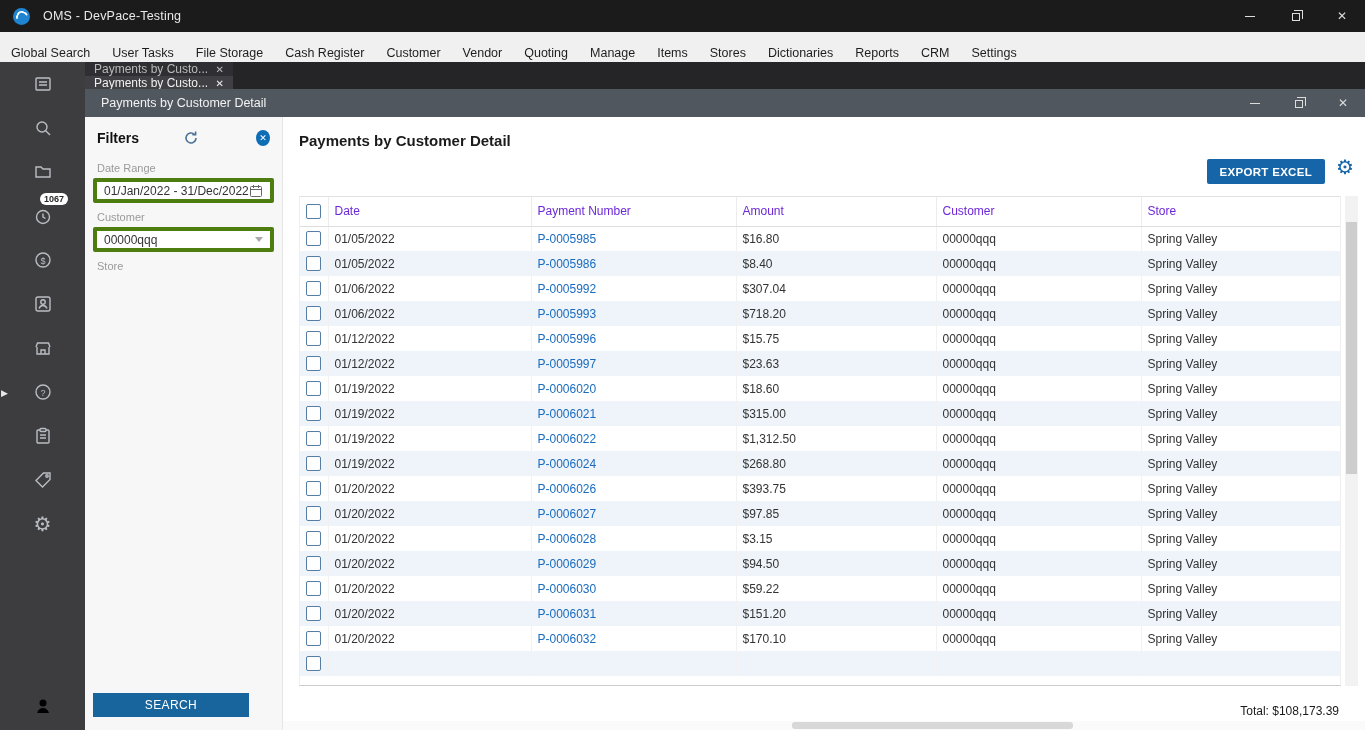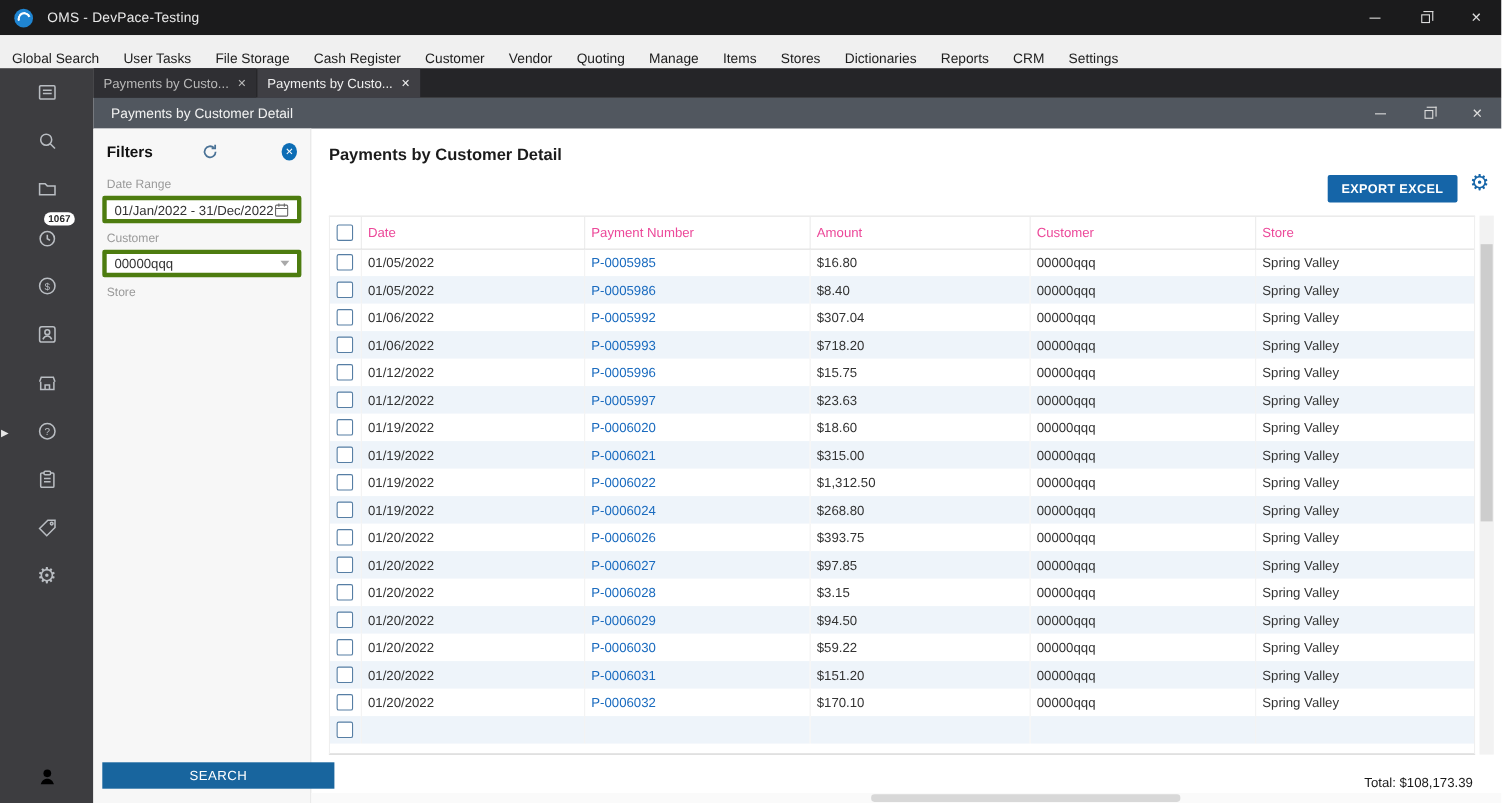--- a/index.html
+++ b/index.html
@@ -26,21 +26,21 @@
   
   .sidebar { position:absolute; left:0; top:62px; width:85px; height:668px; background:#3d3d40; }
   .side-item { width:85px; height:44px; display:flex; align-items:center; justify-content:center; position:relative; cursor:pointer; }
   .side-item svg { stroke:#b9bdc2; fill:none; stroke-width:1.4; }
   .side-glyph { color:#b9bdc2; font-size:20px; line-height:1; }
   .badge { position:absolute; right:17px; top:-1px; background:#fff; color:#2a2a2a; font-size:9px; font-weight:bold; padding:1px 4px; border-radius:7px; z-index:2; }
   .sidebar-bottom { position:absolute; bottom:2px; left:0; width:85px; height:44px; display:flex; align-items:center; justify-content:center; }
   .flyout-arrow { position:absolute; left:1px; top:326px; color:#e8e8e8; font-size:9px; cursor:pointer; }
 
   
-  .tabstrip { position:absolute; left:85px; top:62px; width:1280px; height:27px; background:#252528; display:flex; }
+  .tabstrip { position:absolute; left:85px; top:62px; width:1280px; height:27px; background:#252528; display:flex;flex-direction:column; }
   .tab { width:148px; display:flex; align-items:center; padding:0 9px; font-size:12px; color:#b9b9b9; background:#2f2f33; margin-right:1px; cursor:pointer; flex:none; }
   .tab.active { background:#3f3f44; color:#f0f0f0; }
   .tab-label { flex:1; white-space:nowrap; overflow:hidden; }
   .tab-close { font-size:10px; margin-left:6px; }
 
   
   .inner-titlebar { position:absolute; left:85px; top:89px; width:1280px; height:28px; background:#51575f; display:flex; align-items:center; color:#f2f2f2; }
   .inner-title { margin-left:16px; font-size:12.5px; }
   .inner-controls { margin-left:auto; display:flex; height:100%; }
   .inner-btn { width:44px; height:100%; display:flex; align-items:center; justify-content:center; cursor:default; }
@@ -52,31 +52,31 @@
   .filters-head { display:flex; align-items:center; padding:13px 12px 8px 12px;gap:44px; }
   .filters-title { font-size:14px; font-weight:bold; color:#111; flex:1; }
   .icon-refresh { margin-right:13px; cursor:pointer; display:flex; }
   .icon-clear { width:16px; height:16px; border-radius:50%; background:#0d6db5; color:#fff; font-size:9px; display:flex; align-items:center; justify-content:center; cursor:pointer; }
   .field { margin:0 8px 6px 8px; }
   .field-label { font-size:11px; color:#9a9a9a; margin:8px 0 4px 4px; }
   .field-box { height:25px; background:#fff; border:4px solid #4d7c0f; border-radius:2px; display:flex; align-items:center; padding:0 7px; font-size:12px; color:#333; cursor:pointer; }
   .field-box .grow { flex:1; white-space:nowrap; overflow:hidden; }
   .placeholder { color:#b9b9b9; }
   .caret { width:0; height:0; border-left:4px solid transparent; border-right:4px solid transparent; border-top:5px solid #a9a9a9; flex:none; }
-  .search-btn { position:absolute; left:8px; bottom:13px; width:211px; height:24px; background:#18659e; color:#fff; font-size:12px; display:flex; align-items:center; justify-content:center; letter-spacing:.4px; border:none; cursor:pointer; }
+  .search-btn { position:absolute; left:8px; bottom:13px; width:156px; height:24px; background:#18659e; color:#fff; font-size:12px; display:flex; align-items:center; justify-content:center; letter-spacing:.4px; border:none; cursor:pointer; }
 
   
   .main { position:absolute; left:198px; top:0; right:0; height:100%; }
   .main-title { position:absolute; left:16px; top:15px; font-size:15px; font-weight:bold; color:#1b1b1b; }
   .export-btn { position:absolute; right:40px; top:42px; height:25px; padding:0 13px; background:#1565a8; color:#fff; font-size:11.5px; font-weight:600; display:flex; align-items:center; border:none; border-radius:2px; letter-spacing:.3px; cursor:pointer; }
   .gear-main { position:absolute; right:11px; top:40px; color:#1565a8; font-size:20px; line-height:1; cursor:pointer; }
 
   .table-wrap { position:absolute; left:16px; top:79px; width:1042px; height:490px; overflow:hidden; border-top:1px solid #e2e2e2; border-left:1px solid #efefef; border-right:1px solid #efefef; border-bottom:1px solid #cccccc; }
   table { border-collapse:collapse; width:100%; table-layout:fixed; }
-  th { height:29px; font-size:12px; font-weight:normal; color:#ec4899; text-align:left; padding:0 6px; border-bottom:1px solid #dedede; border-right:1px solid #ececec; background:#fff; }
+  th { height:29px; font-size:12px; font-weight:normal; color:#6d28d9; text-align:left; padding:0 6px; border-bottom:1px solid #dedede; border-right:1px solid #ececec; background:#fff; }
   td { height:25px; font-size:12px; color:#333; padding:0 6px; border-right:1px solid #f2f2f2; white-space:nowrap; overflow:hidden; }
   tr.alt td { background:#eef4fa; }
   td.link { color:#1a6bbf; cursor:pointer; }
   .cb { width:15px; height:15px; border:1px solid #567ea4; border-radius:2px; background:#fff; display:block; margin:0 auto; cursor:pointer; }
 
   .vscroll { position:absolute; left:1062px; top:79px; width:13px; height:490px; background:#f2f2f2; }
   .vscroll-thumb { position:absolute; left:1px; top:26px; width:11px; height:252px; background:#cdcdcd; cursor:pointer; }
   .total { position:absolute; right:26px; top:587px; font-size:12px; color:#1a1a1a;margin-left:47px; }
   .hscroll { position:absolute; left:0; right:0; bottom:0; height:9px; background:#fafafa; }
   .hscroll-thumb { position:absolute; left:47%; width:26%; top:1px; height:7px; background:#d8d8d8; border-radius:3px; cursor:pointer; }

